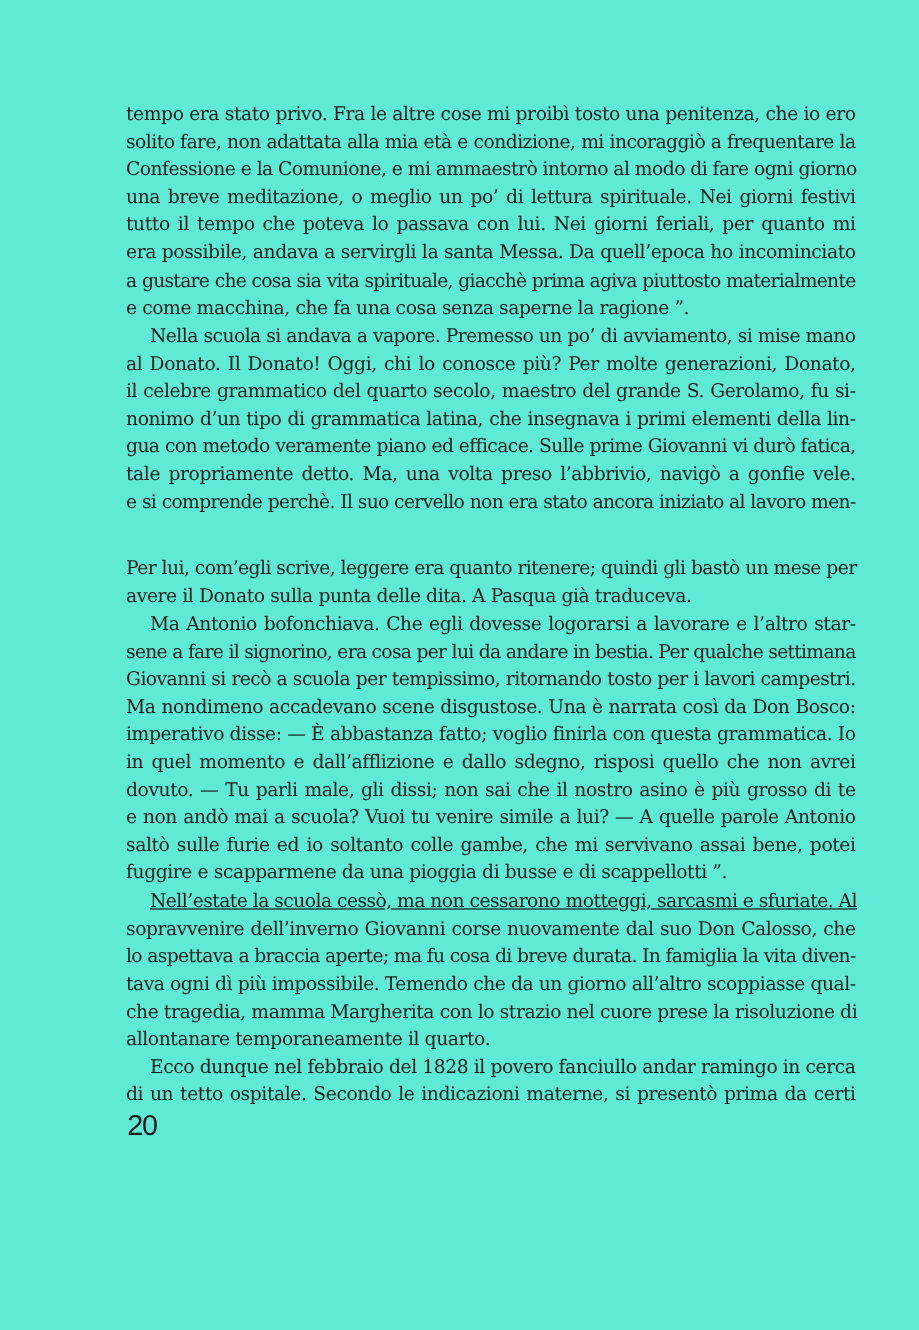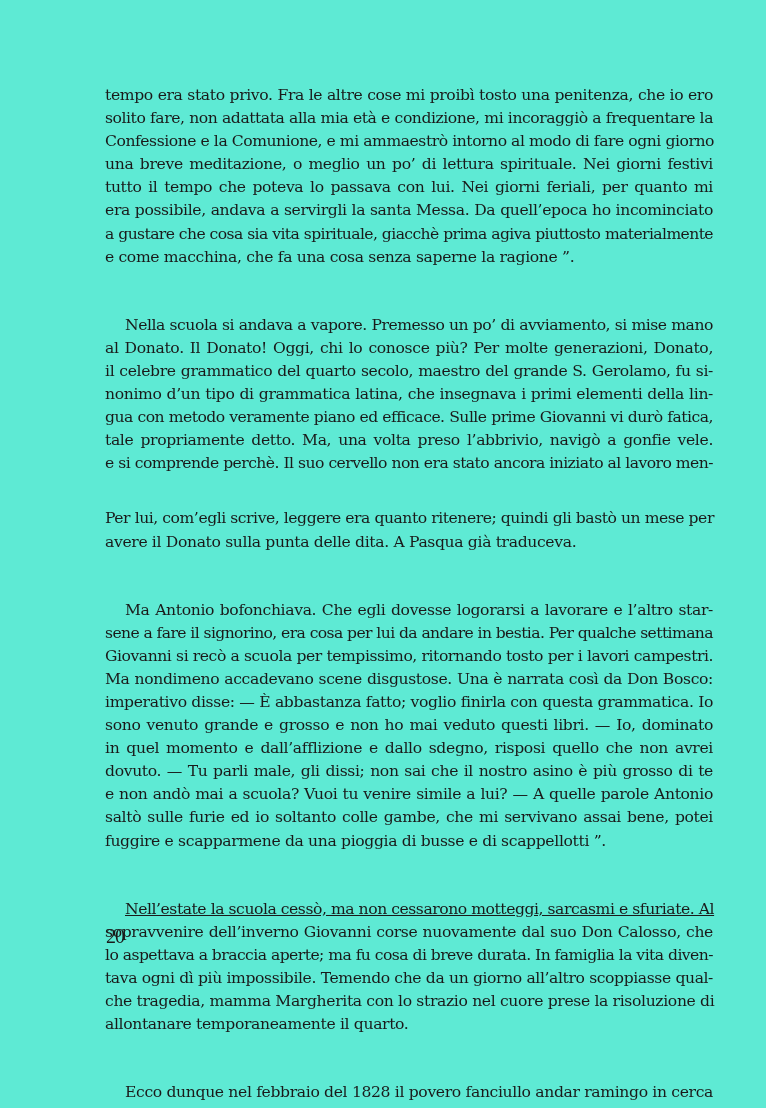--- a/index.html
+++ b/index.html
@@ -10,25 +10,25 @@
     .text-block {
       position: absolute; left: 105px; top: 84px; width: 608px;
       font-family: "DejaVu Serif", "Liberation Serif", serif;
       font-size: 15.6px; color: #1a1a1a;
     }
     .line {
       height: 23.1px; line-height: 23.1px; white-space: nowrap;
       text-align: justify; text-align-last: justify; letter-spacing: -0.35px;
     }
     .line.last { text-align-last: left; }
-    .line.indent { padding-left: 20px; margin-top: 45px; }
+    .line.indent { padding-left: 20px; }
     .page-number {
       position: absolute; left: 106px; top: 925px;
-      font-family: Liberation Serif, serif;
-      font-size: 20px; color: #1a1a1a; letter-spacing: -1px;
+      font-family: Liberation Sans, sans-serif;
+      font-size: 24px; color: #1a1a1a; letter-spacing: -1px;
     }
   </style>
 </head>
 <body>
 
 <div class="page">
   <div class="text-block" id="text-block">
       <div class="line">tempo era stato privo. Fra le altre cose mi proibì tosto una penitenza, che io ero</div>
       <div class="line" style="letter-spacing: -0.45px;">solito fare, non adattata alla mia età e condizione, mi incoraggiò a frequentare la</div>
       <div class="line" style="letter-spacing: -0.45px;">Confessione e la Comunione, e mi ammaestrò intorno al modo di fare ogni giorno</div>
@@ -44,21 +44,20 @@
       <div class="line" style="letter-spacing: -0.5px;">gua con metodo veramente piano ed efficace. Sulle prime Giovanni vi durò fatica,</div>
       <div class="line">tale propriamente detto. Ma, una volta preso l’abbrivio, navigò a gonfie vele.</div>
       <div class="line" style="letter-spacing: -0.55px;">e si comprende perchè. Il suo cervello non era stato ancora iniziato al lavoro men-</div>
       <div class="line" style="letter-spacing: -0.45px; margin-top: 32px;">Per lui, com’egli scrive, leggere era quanto ritenere; quindi gli bastò un mese per</div>
       <div class="line last">avere il Donato sulla punta delle dita. A Pasqua già traduceva.</div>
       <div class="line indent">Ma Antonio bofonchiava. Che egli dovesse logorarsi a lavorare e l’altro star-</div>
       <div class="line" style="letter-spacing: -0.6px;">sene a fare il signorino, era cosa per lui da andare in bestia. Per qualche settimana</div>
       <div class="line" style="letter-spacing: -0.45px;">Giovanni si recò a scuola per tempissimo, ritornando tosto per i lavori campestri.</div>
       <div class="line">Ma nondimeno accadevano scene disgustose. Una è narrata così da Don Bosco:</div>
       <div class="line">imperativo disse: — È abbastanza fatto; voglio finirla con questa grammatica. Io</div>
-      <div class="line">sono venuto grande e grosso e non ho mai veduto questi libri. — Io, dominato</div>
       <div class="line">in quel momento e dall’afflizione e dallo sdegno, risposi quello che non avrei</div>
       <div class="line">dovuto. — Tu parli male, gli dissi; non sai che il nostro asino è più grosso di te</div>
       <div class="line">e non andò mai a scuola? Vuoi tu venire simile a lui? — A quelle parole Antonio</div>
       <div class="line">saltò sulle furie ed io soltanto colle gambe, che mi servivano assai bene, potei</div>
       <div class="line last">fuggire e scapparmene da una pioggia di busse e di scappellotti ”.</div>
       <div class="line indent" style="letter-spacing: -0.45px; text-decoration: underline;">Nell’estate la scuola cessò, ma non cessarono motteggi, sarcasmi e sfuriate. Al</div>
       <div class="line">sopravvenire dell’inverno Giovanni corse nuovamente dal suo Don Calosso, che</div>
       <div class="line" style="letter-spacing: -0.55px;">lo aspettava a braccia aperte; ma fu cosa di breve durata. In famiglia la vita diven-</div>
       <div class="line" style="letter-spacing: -0.4px;">tava ogni dì più impossibile. Temendo che da un giorno all’altro scoppiasse qual-</div>
       <div class="line">che tragedia, mamma Margherita con lo strazio nel cuore prese la risoluzione di</div>

